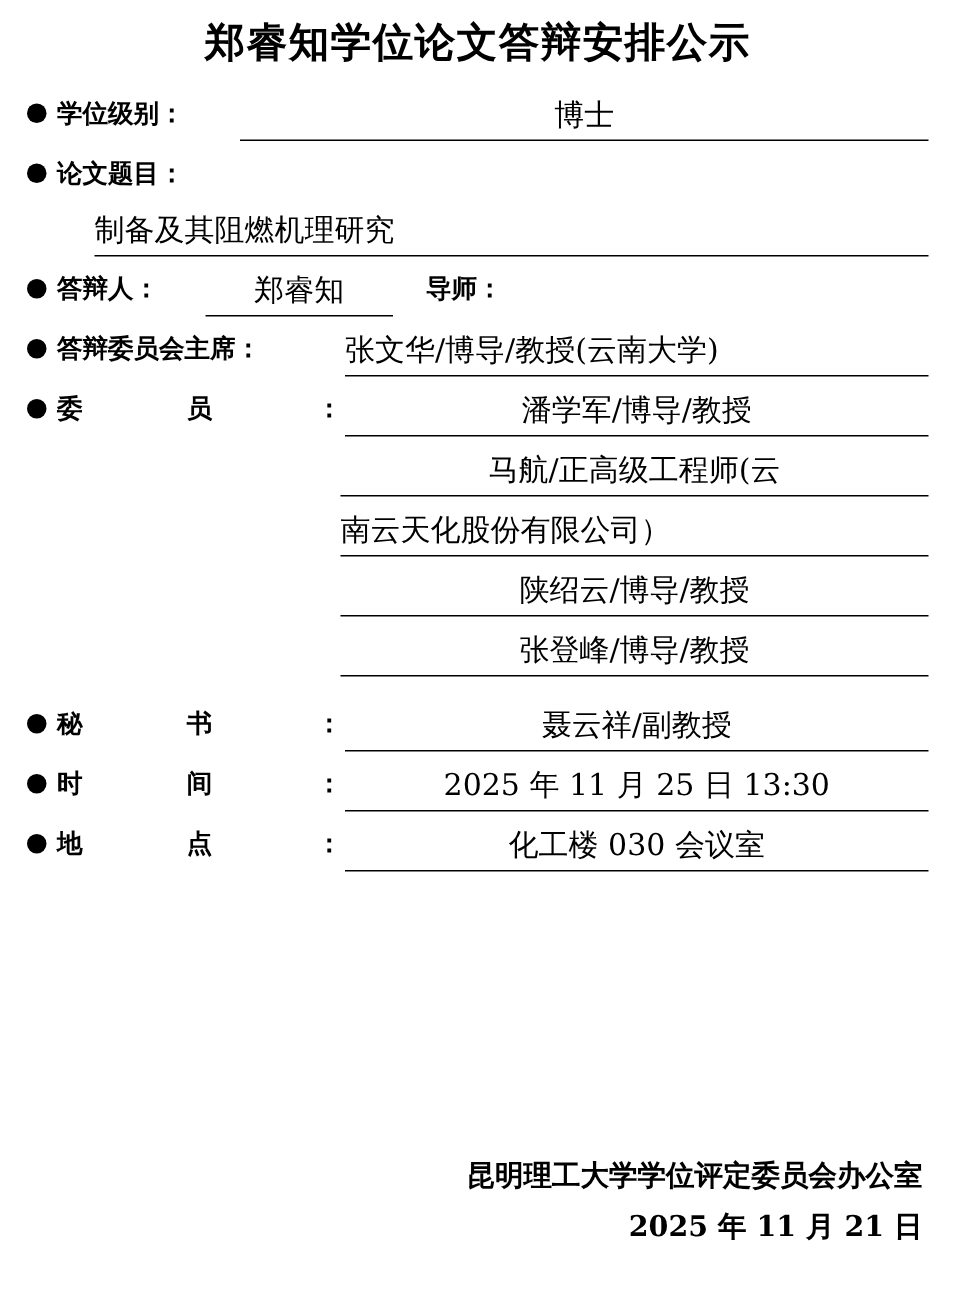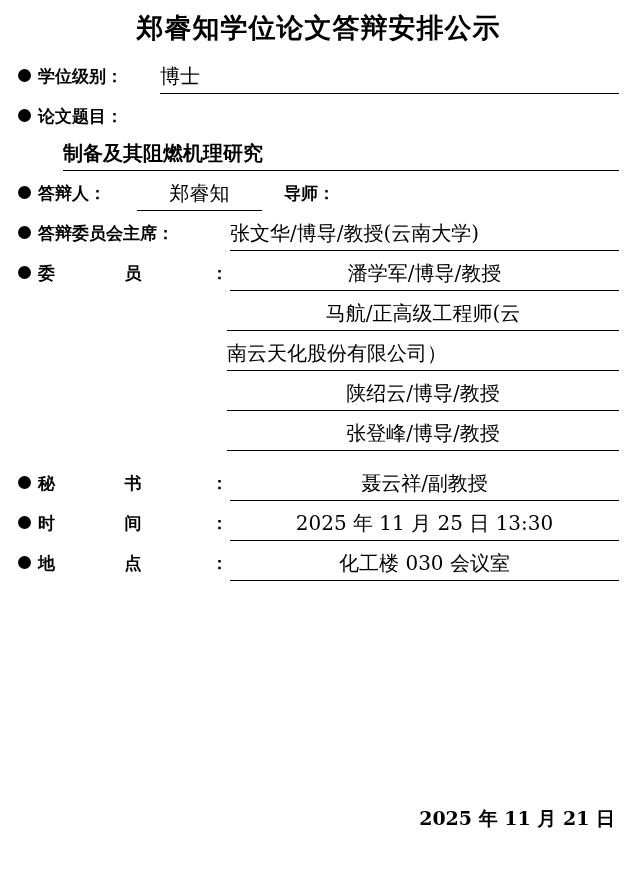--- a/index.html
+++ b/index.html
@@ -55,34 +55,33 @@
   .value {
     font-size: 20px;
     line-height: 32px;
     border-bottom: 1.5px solid #000;
     flex: 1 1 auto;
     min-height: 32px;
     box-sizing: border-box;
     padding-bottom: 1px;
   }
   .value.center {
-    text-align: left;
+    text-align: center;
   }
   
   .r-degree .label { width: 118px; }
   .r-degree .value { margin-left: 4px; }
 
   
   .r-title .label { width: 118px; }
   .r-title .value { margin-left: 4px; }
   .title-line2 {
     margin-left: 45px;
     margin-top: -1px;
     margin-bottom: 6px;
-    font-weight: bold;
   }
   .title-line2 .value {
     display: block;
   }
 
   
   .r-defender .lab1 { width: 95px; }
   .r-defender .val1 {
     width: 125px;
     text-align: center;
@@ -232,16 +231,17 @@
     <span class="bullet"></span>
     <span class="label">
       <span>地</span>
       <span>点</span>
       <span>：</span>
     </span>
     <span class="value">化工楼 030 会议室</span>
   </div>
 
   <div class="footer">
+    <span>昆明理工大学学位评定委员会办公室</span>
     <span class="date">2025 年 11 月 21 日</span>
   </div>
 
 </div>
 
 </body></html>

